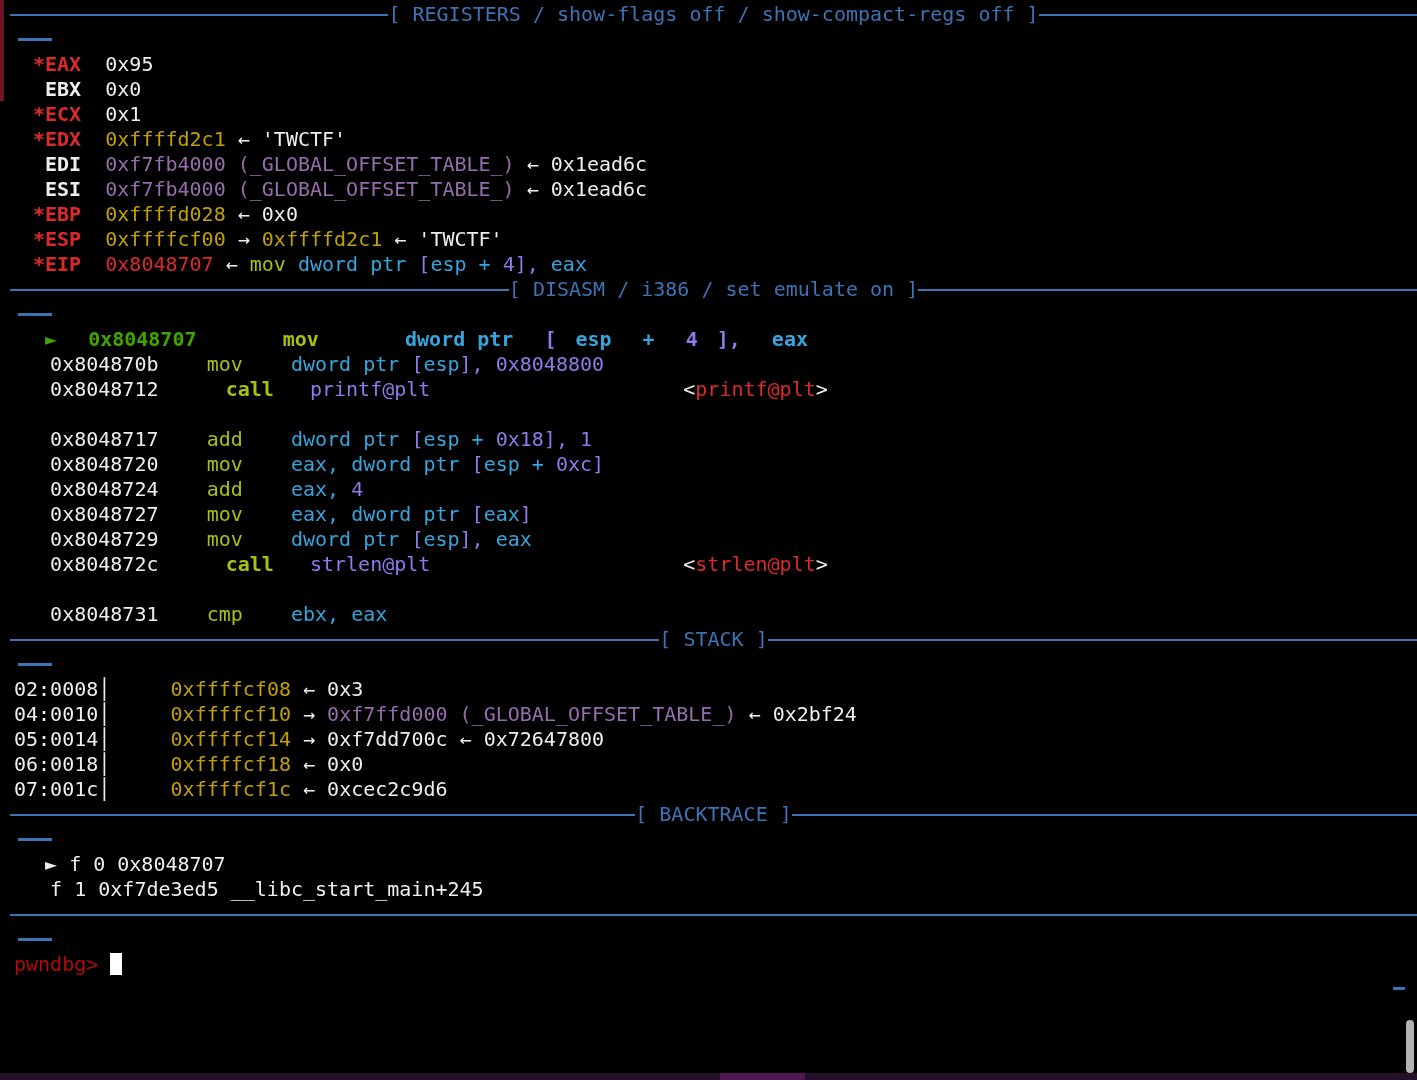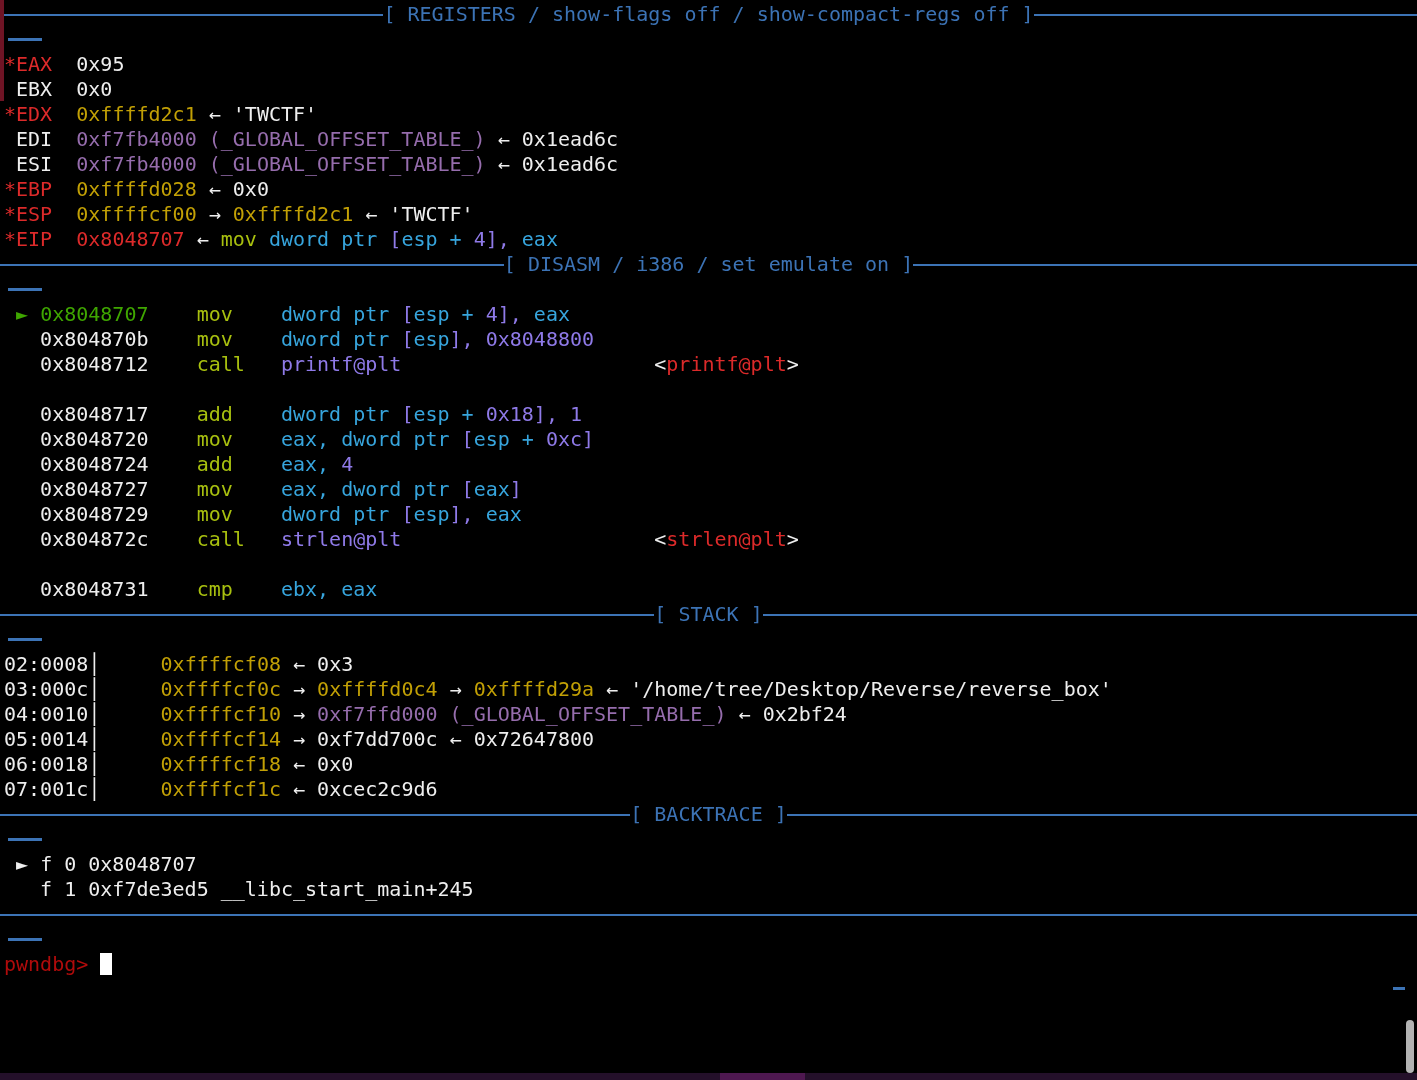--- a/index.html
+++ b/index.html
@@ -3,49 +3,50 @@
 <meta charset="utf-8">
 <style>
   :root{
     --blue:#3c73b5; --white:#eeeeee; --red:#dc2a2a; --yellow:#c2a005;
     --green:#3fa600; --chartreuse:#a8c00f; --cyan:#37a5dd; --violet:#8f7ae8;
     --mauve:#966dad; --promptRed:#b00b0b;
   }
   html,body{margin:0;padding:0;background:#000;}
   #screen{position:relative;width:1417px;height:1080px;background:#000;overflow:hidden;
           font-family:"DejaVu Sans Mono","Liberation Mono",monospace;}
-  #terminal{position:absolute;left:0;top:0;right:0;padding-top:2px;}
+  #terminal{position:absolute;left:0;top:0;right:0;padding-top:2px;padding-left:10px;}
   .row{height:25px;line-height:25px;font-size:20px;white-space:pre;padding-left:4px;color:var(--white);}
   .row.hr{display:flex;align-items:center;padding-left:0;}
   .hr .seg{height:2px;background:var(--blue);flex:1 1 0;}
   .hr .title{flex:0 0 auto;color:var(--blue);font-size:20px;}
   .row.dash{position:relative;}
   .dashbar{position:absolute;left:8px;top:11px;width:34px;height:3px;background:var(--blue);}
   .t-w{color:var(--white);} .t-r{color:var(--red);} .t-y{color:var(--yellow);}
   .t-g{color:var(--green);} .t-m{color:var(--chartreuse);text-align:center;} .t-c{color:var(--cyan);text-align:center;}
   .t-v{color:var(--violet);} .t-p{color:var(--mauve);}
-  .b{font-weight:400;}
+  .b{font-weight:700;margin-left:19px;}
   .prompt-label{color:var(--promptRed);font-weight:400;}
   .cursor{display:inline-block;width:12px;height:22px;background:#ffffff;vertical-align:middle;margin-left:12px;margin-top:-3px;}
   
   #red-strip{position:absolute;left:0;top:0;width:4px;height:101px;background:#6f1425;}
   #right-dash{position:absolute;left:1393px;top:987px;width:12px;height:3px;background:var(--blue);}
   #scrollbar{position:absolute;left:1406px;top:1020px;width:8px;height:53px;border-radius:4px;background:#b3b3b3;}
   #bottom-strip{position:absolute;left:0;bottom:0;width:100%;height:7px;background:#24102a;}
   #bottom-strip-light{position:absolute;left:720px;bottom:0;width:85px;height:7px;background:#4e1850;}
 </style>
 </head>
 <body>
 
 <div id="screen">
   <div id="terminal">
       <div class="row hr"><span class="seg"></span><span class="title">[ REGISTERS / show-flags off / show-compact-regs off ]</span><span class="seg"></span></div>
       <div class="row dash"><span class="dashbar"></span></div>
       <div class="row text"><span class="t-r b">*EAX</span><span class="t-w">  0x95</span></div>
       <div class="row text"><span class="t-w b"> EBX</span><span class="t-w">  0x0</span></div>
+      <div class="row text"><span class="t-r b">*ECX</span><span class="t-w">  0x1</span></div>
       <div class="row text"><span class="t-r b">*EDX</span><span class="t-w">  </span><span class="t-y">0xffffd2c1</span><span class="t-w"> ← </span><span class="t-w">'TWCTF'</span></div>
       <div class="row text"><span class="t-w b"> EDI</span><span class="t-w">  </span><span class="t-p">0xf7fb4000 (_GLOBAL_OFFSET_TABLE_)</span><span class="t-w"> ← </span><span class="t-w">0x1ead6c</span></div>
       <div class="row text"><span class="t-w b"> ESI</span><span class="t-w">  </span><span class="t-p">0xf7fb4000 (_GLOBAL_OFFSET_TABLE_)</span><span class="t-w"> ← </span><span class="t-w">0x1ead6c</span></div>
       <div class="row text"><span class="t-r b">*EBP</span><span class="t-w">  </span><span class="t-y">0xffffd028</span><span class="t-w"> ← </span><span class="t-w">0x0</span></div>
       <div class="row text"><span class="t-r b">*ESP</span><span class="t-w">  </span><span class="t-y">0xffffcf00</span><span class="t-w"> → </span><span class="t-y">0xffffd2c1</span><span class="t-w"> ← </span><span class="t-w">'TWCTF'</span></div>
       <div class="row text"><span class="t-r b">*EIP</span><span class="t-w">  </span><span class="t-r">0x8048707</span><span class="t-w"> ← </span><span class="t-m">mov</span><span class="t-w"> </span><span class="t-c">dword ptr </span><span class="t-v">[</span><span class="t-c">esp</span><span class="t-c"> + </span><span class="t-v">4</span><span class="t-v">], </span><span class="t-c">eax</span></div>
       <div class="row hr"><span class="seg"></span><span class="title">[ DISASM / i386 / set emulate on ]</span><span class="seg"></span></div>
       <div class="row dash"><span class="dashbar"></span></div>
       <div class="row text"><span class="t-g b"> ► </span><span class="t-g b">0x8048707</span><span class="t-w b">    </span><span class="t-m b">mov</span><span class="t-w b">    </span><span class="t-c b">dword ptr </span><span class="t-v b">[</span><span class="t-c b">esp</span><span class="t-c b"> + </span><span class="t-v b">4</span><span class="t-v b">], </span><span class="t-c b">eax</span></div>
       <div class="row text"><span class="t-w">   0x804870b    </span><span class="t-m">mov</span><span class="t-w">    </span><span class="t-c">dword ptr </span><span class="t-v">[</span><span class="t-c">esp</span><span class="t-v">], </span><span class="t-v">0x8048800</span></div>
@@ -55,21 +56,20 @@
       <div class="row text"><span class="t-w">   0x8048720    </span><span class="t-m">mov</span><span class="t-w">    </span><span class="t-c">eax</span><span class="t-c">, </span><span class="t-c">dword ptr </span><span class="t-v">[</span><span class="t-c">esp</span><span class="t-c"> + </span><span class="t-v">0xc</span><span class="t-v">]</span></div>
       <div class="row text"><span class="t-w">   0x8048724    </span><span class="t-m">add</span><span class="t-w">    </span><span class="t-c">eax</span><span class="t-c">, </span><span class="t-v">4</span></div>
       <div class="row text"><span class="t-w">   0x8048727    </span><span class="t-m">mov</span><span class="t-w">    </span><span class="t-c">eax</span><span class="t-c">, </span><span class="t-c">dword ptr </span><span class="t-v">[</span><span class="t-c">eax</span><span class="t-v">]</span></div>
       <div class="row text"><span class="t-w">   0x8048729    </span><span class="t-m">mov</span><span class="t-w">    </span><span class="t-c">dword ptr </span><span class="t-v">[</span><span class="t-c">esp</span><span class="t-v">], </span><span class="t-c">eax</span></div>
       <div class="row text"><span class="t-w">   0x804872c    </span><span class="t-m b">call</span><span class="t-w">   </span><span class="t-v">strlen@plt</span><span class="t-w">                     </span><span class="t-w">&lt;</span><span class="t-r">strlen@plt</span><span class="t-w">&gt;</span></div>
       <div class="row blank"></div>
       <div class="row text"><span class="t-w">   0x8048731    </span><span class="t-m">cmp</span><span class="t-w">    </span><span class="t-c">ebx</span><span class="t-c">, </span><span class="t-c">eax</span></div>
       <div class="row hr"><span class="seg"></span><span class="title">[ STACK ]</span><span class="seg"></span></div>
       <div class="row dash"><span class="dashbar"></span></div>
       <div class="row text"><span class="t-w">02:0008</span><span class="t-w">│     </span><span class="t-y">0xffffcf08</span><span class="t-w"> ← </span><span class="t-w">0x3</span></div>
-      <div class="row text"><span class="t-w">03:000c</span><span class="t-w">│     </span><span class="t-y">0xffffcf0c</span><span class="t-w"> → </span><span class="t-y">0xffffd0c4</span><span class="t-w"> → </span><span class="t-y">0xffffd29a</span><span class="t-w"> ← </span><span class="t-w">'/home/tree/Desktop/Reverse/reverse_box'</span></div>
       <div class="row text"><span class="t-w">04:0010</span><span class="t-w">│     </span><span class="t-y">0xffffcf10</span><span class="t-w"> → </span><span class="t-p">0xf7ffd000 (_GLOBAL_OFFSET_TABLE_)</span><span class="t-w"> ← </span><span class="t-w">0x2bf24</span></div>
       <div class="row text"><span class="t-w">05:0014</span><span class="t-w">│     </span><span class="t-y">0xffffcf14</span><span class="t-w"> → </span><span class="t-w">0xf7dd700c</span><span class="t-w"> ← </span><span class="t-w">0x72647800</span></div>
       <div class="row text"><span class="t-w">06:0018</span><span class="t-w">│     </span><span class="t-y">0xffffcf18</span><span class="t-w"> ← </span><span class="t-w">0x0</span></div>
       <div class="row text"><span class="t-w">07:001c</span><span class="t-w">│     </span><span class="t-y">0xffffcf1c</span><span class="t-w"> ← </span><span class="t-w">0xcec2c9d6</span></div>
       <div class="row hr"><span class="seg"></span><span class="title">[ BACKTRACE ]</span><span class="seg"></span></div>
       <div class="row dash"><span class="dashbar"></span></div>
       <div class="row text"><span class="t-w b"> ► </span><span class="t-w">f 0 0x8048707</span></div>
       <div class="row text"><span class="t-w">   f 1 0xf7de3ed5 __libc_start_main+245</span></div>
       <div class="row hr"><span class="seg"></span></div>
       <div class="row dash"><span class="dashbar"></span></div>

